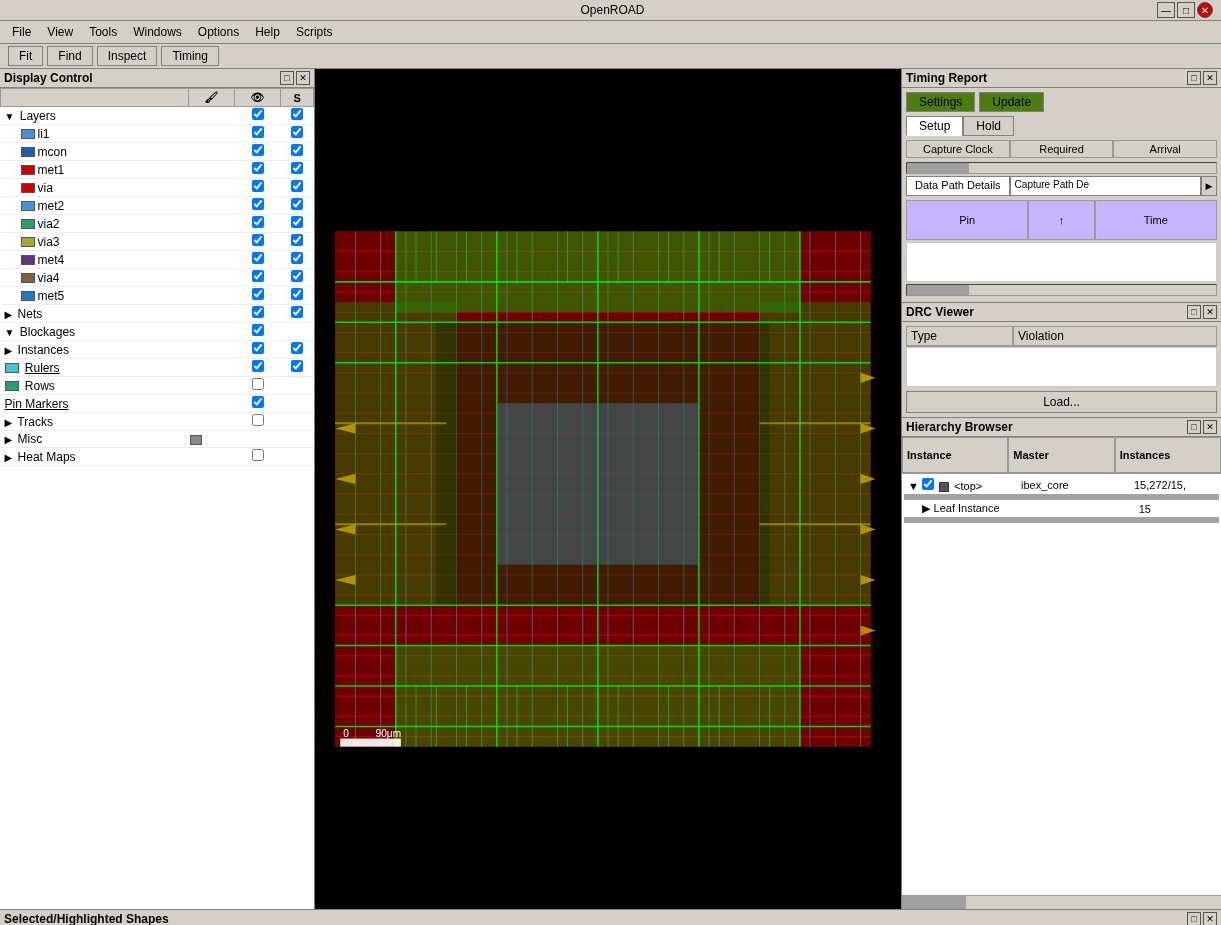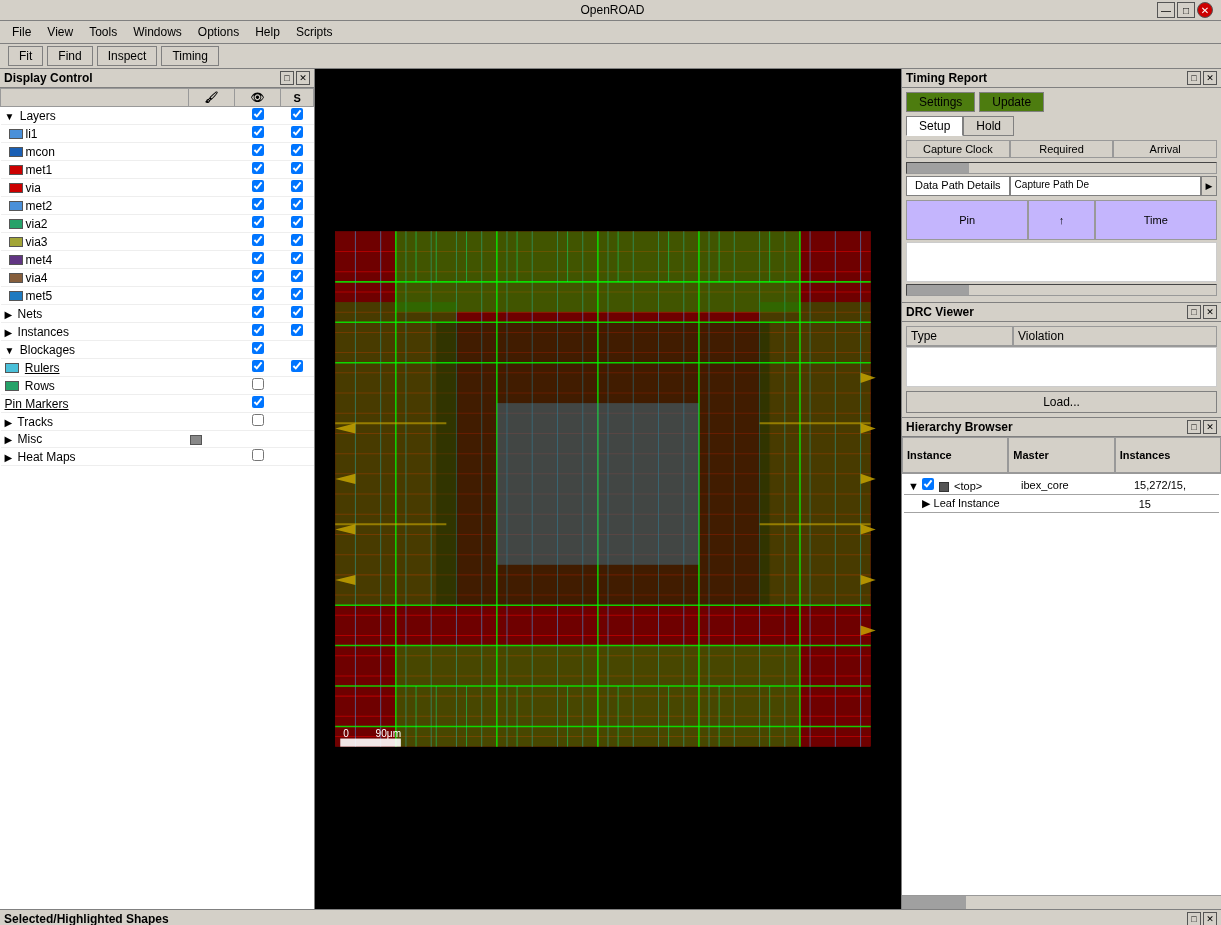--- a/index.html
+++ b/index.html
@@ -97,21 +97,21 @@
     .dc-table th {
       background: #d4d0c8;
       border: 1px solid #999;
       padding: 2px 4px;
       text-align: center;
       font-size: 11px;
     }
     .dc-row { border-bottom: 1px solid #eee; }
     .dc-cell { padding: 1px 2px; vertical-align: middle; }
     .dc-name { padding-left: 4px; }
-    .dc-name.indented { padding-left: 8px; margin-top: 24px; }
+    .dc-name.indented { padding-left: 20px; margin-top: 24px; }
     .color-swatch {
       display: inline-block;
       width: 14px;
       height: 10px;
       border: 1px solid #555;
       vertical-align: middle;
       margin-right: 3px;
     }
     .expand-arrow { font-size: 10px; margin-right: 2px; cursor: pointer; }
     input[type="checkbox"] { width: 12px; height: 12px; cursor: pointer; }
@@ -235,21 +235,21 @@
       font-size: 11px;
       background: #d4d0c8;
       border-bottom: 1px solid #999;
     }
     .hier-col { flex: 1; padding: 11px 4px; border: 1px solid #999; font-weight: bold; }
     .hier-row {
       display: flex;
       font-size: 11px;
       align-items: center;
       padding: 1px 2px;
-      border-bottom: 1px solid #a3a3a3;
+      border-bottom: 6px solid #a3a3a3;
       gap: 28px;
     }
     .hier-cell { flex: 1; padding: 1px 2px; overflow: hidden; white-space: nowrap; }
     .hier-scroll-h {
       height: 14px;
       background: #d4d0c8;
       border-top: 1px solid #999;
     }
 
     
@@ -447,36 +447,36 @@
               <span class="expand-arrow">▶</span>
               <span>Nets</span>
             </td>
             <td class="dc-cell"></td>
             <td class="dc-cell" style="text-align:center"><input type="checkbox" checked="" style=""></td>
             <td class="dc-cell" style="text-align:center"><input type="checkbox" checked="" style=""></td>
           </tr>
 
           <tr class="dc-row">
             <td class="dc-cell dc-name">
+              <span class="expand-arrow">▼</span>
+              <span>Blockages</span>
+            </td>
+            <td class="dc-cell"></td>
+            <td class="dc-cell" style="text-align:center"><input type="checkbox" checked="" style=""></td>
+            <td class="dc-cell"></td>
+          </tr>
+
+          <tr class="dc-row">
+            <td class="dc-cell dc-name">
               <span class="expand-arrow">▶</span>
               <span>Instances</span>
             </td>
             <td class="dc-cell"></td>
             <td class="dc-cell" style="text-align:center"><input type="checkbox" checked="" style=""></td>
             <td class="dc-cell" style="text-align:center"><input type="checkbox" checked="" style=""></td>
-          </tr>
-
-          <tr class="dc-row">
-            <td class="dc-cell dc-name">
-              <span class="expand-arrow">▼</span>
-              <span>Blockages</span>
-            </td>
-            <td class="dc-cell"></td>
-            <td class="dc-cell" style="text-align:center"><input type="checkbox" checked="" style=""></td>
-            <td class="dc-cell"></td>
           </tr>
 
           <tr class="dc-row">
             <td class="dc-cell dc-name">
               <span class="color-swatch" style="background:#4ac0d9;"></span>
               <span style="text-decoration:underline;cursor:pointer;">Rulers</span>
             </td>
             <td class="dc-cell"></td>
             <td class="dc-cell" style="text-align:center"><input type="checkbox" checked="" style=""></td>
             <td class="dc-cell" style="text-align:center"><input type="checkbox" checked="" style=""></td>

